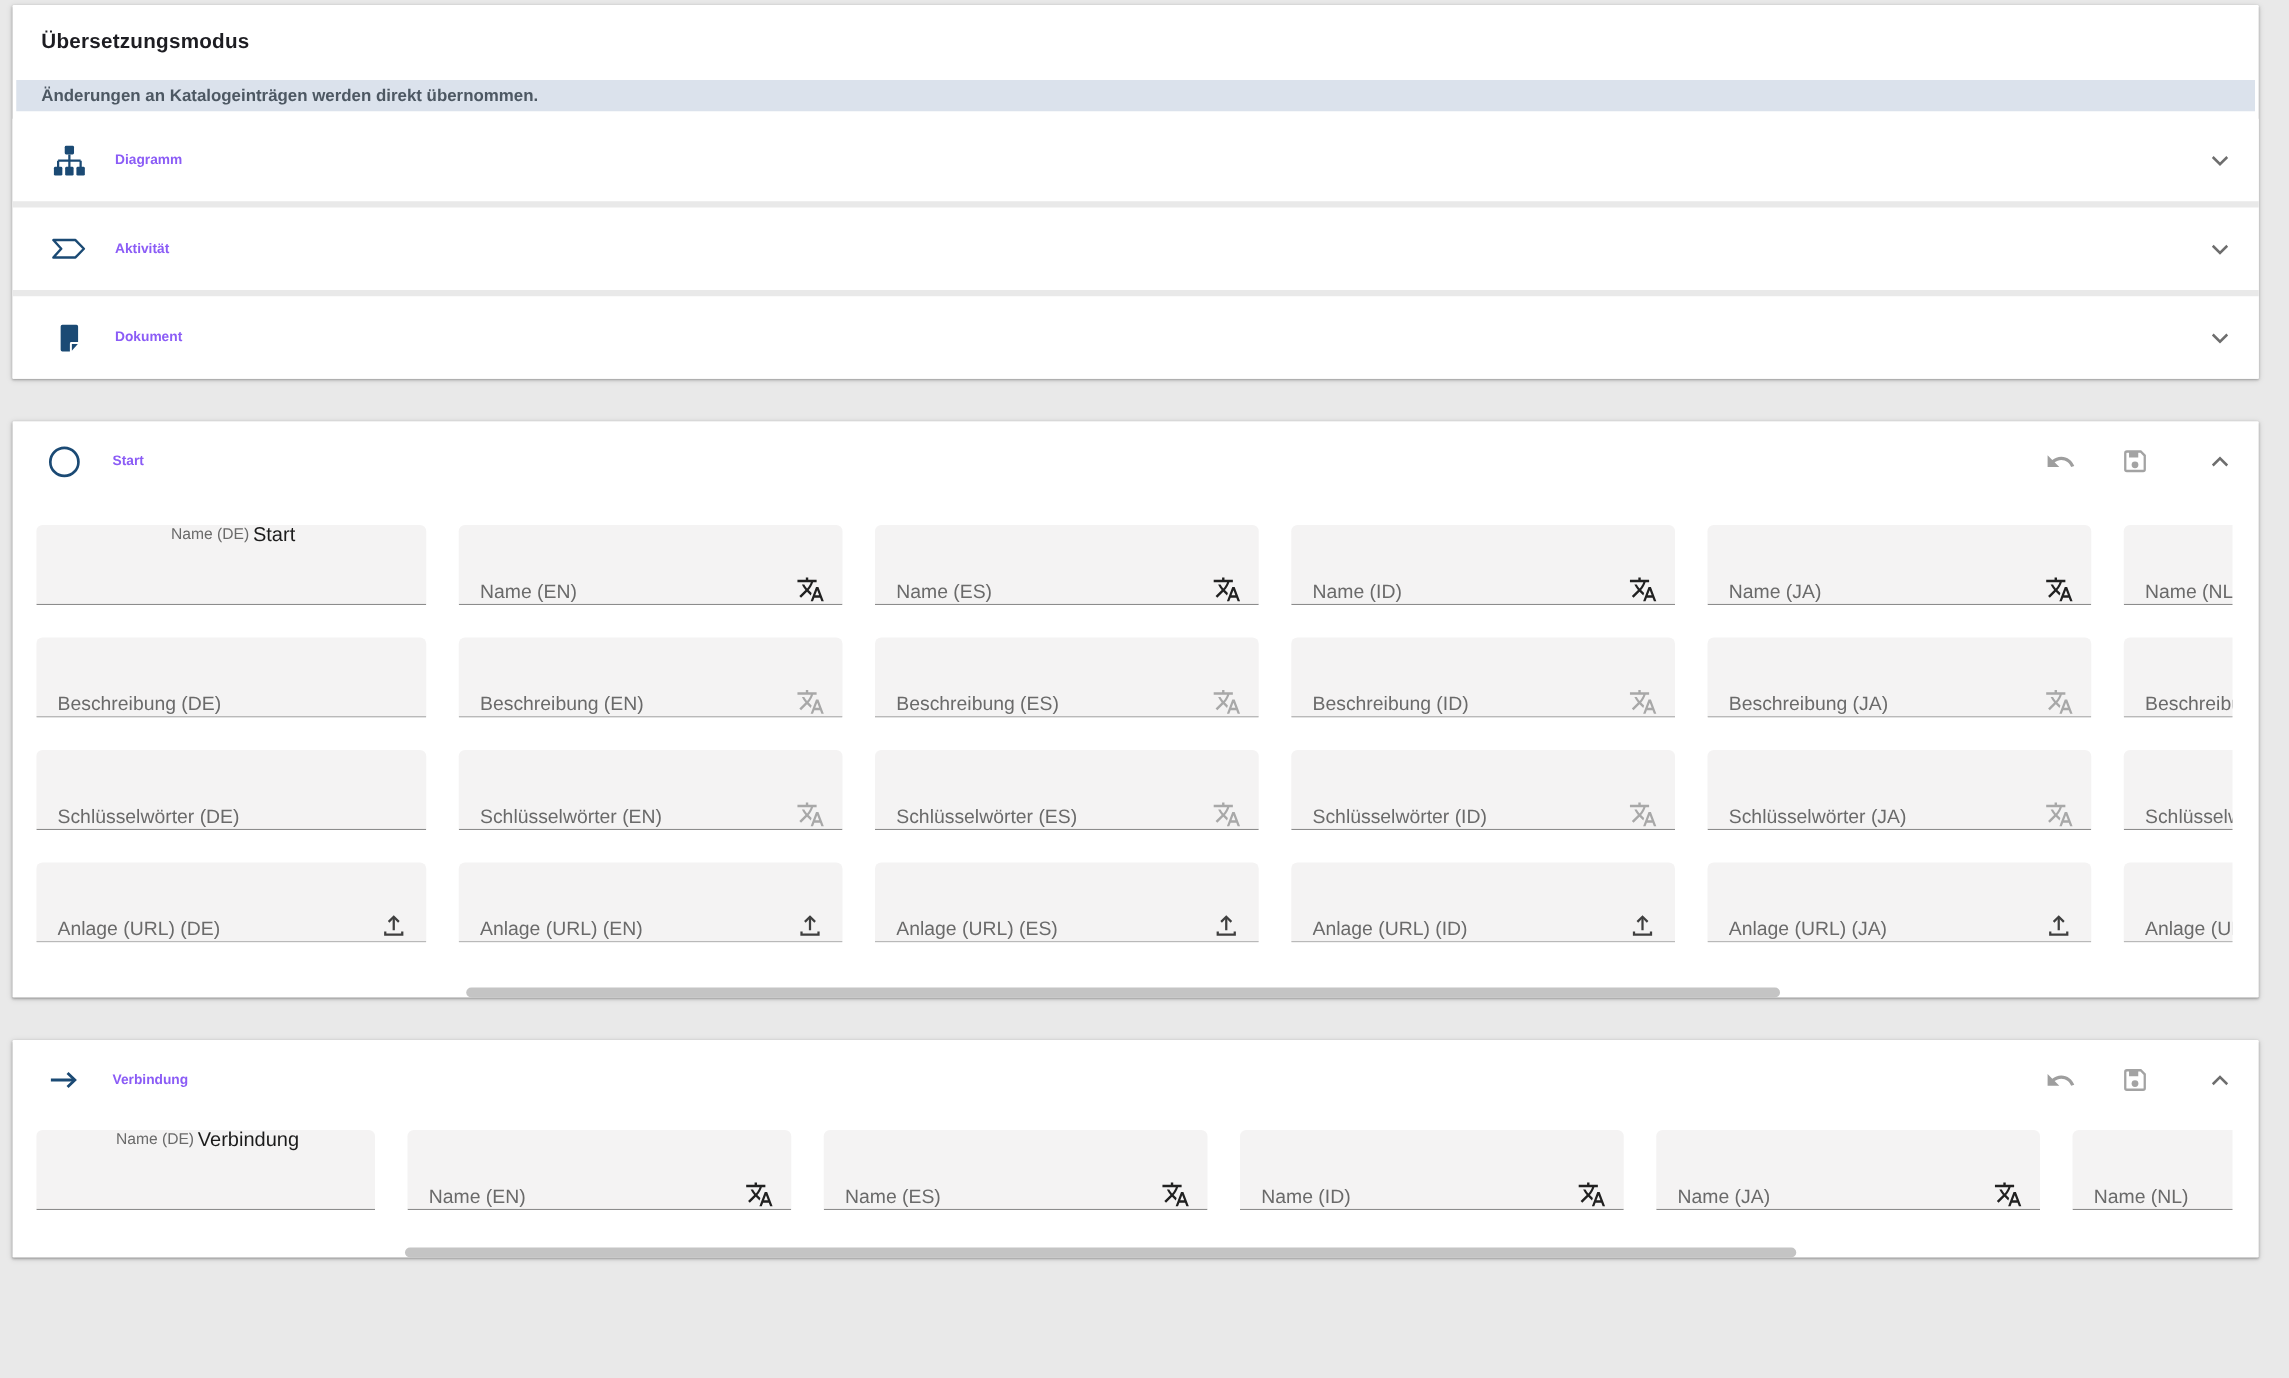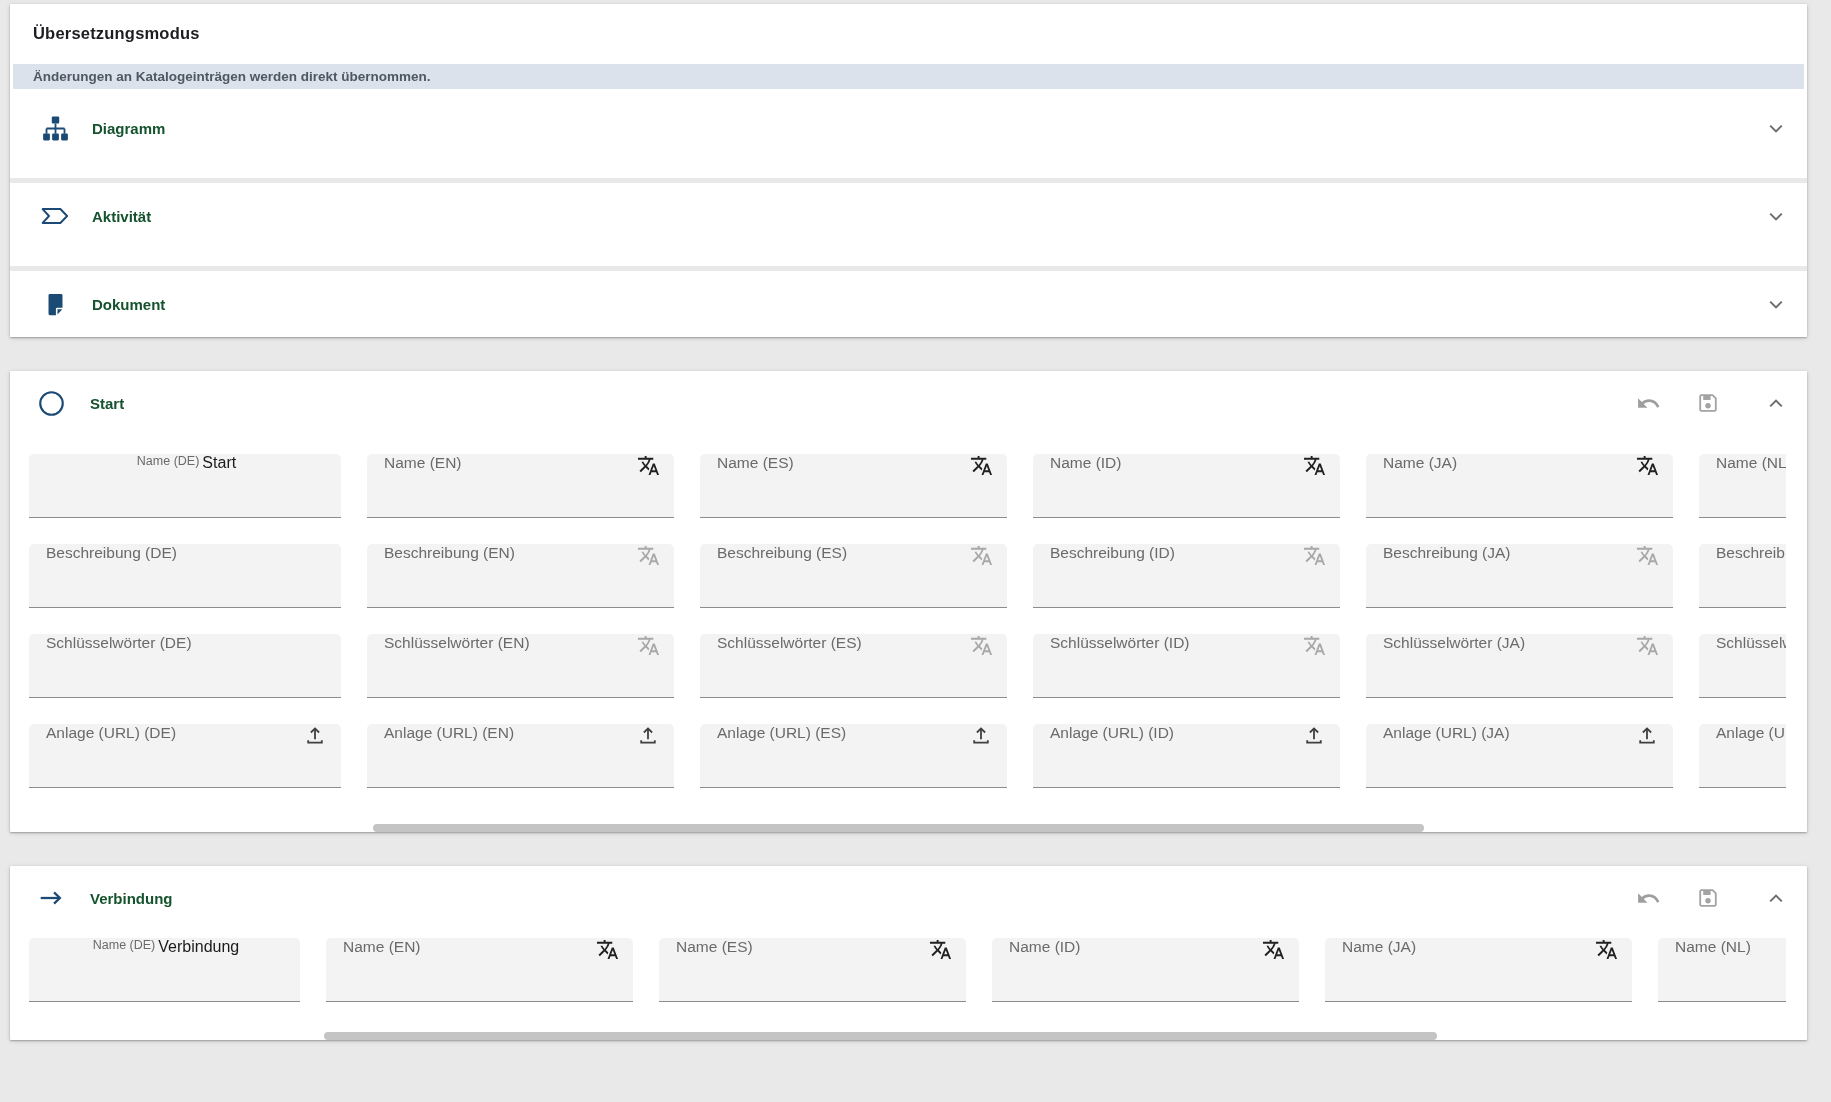--- a/index.html
+++ b/index.html
@@ -28,44 +28,44 @@
   .titlebar .c-exit{color:#141414;margin-left:34px;}
   .banner{
     height:25px;margin:2px 3px 6px 3px;background:#dbe2ec;
     display:flex;align-items:center;padding-left:20px;
   }
   .banner span{font-size:13.5px;font-weight:700;color:#4d5863;}
   .panel-row{
     height:66px;display:flex;align-items:center;padding:0 18px 0 30px;
     background:#fff;cursor:pointer;
   }
-  .panel-row + .panel-row{border-top:5px solid #e9e9e9;margin-top:17px;}
+  .panel-row + .panel-row{border-top:5px solid #e9e9e9;}
   .row-icon{width:30px;color:#1b4a74;}
-  .row-label{margin-left:22px;font-size:15px;font-weight:600;color:#14532d;}
+  .row-label{margin-left:22px;font-size:11px;font-weight:600;color:#8b5cf6;}
   .c-chev{color:#6e6e6e;}
 
   
   .section-card{margin-top:34px;}
   .section-header{height:64px;display:flex;align-items:center;padding:0 18px 0 27px;}
   .section-header .row-icon{width:28px;}
   .section-header .row-label{margin-left:25px;}
   .section-header .c-undo{color:#9e9e9e;margin-left:0;}
   .section-header .c-save{color:#a3a3a3;margin-left:32px;}
   .section-header .c-chev{margin-left:41px;}
 
   .fields-area{overflow:hidden;}
   .sec-start .fields-area{margin:19px 21px 0 19px;}
   .sec-verbindung .fields-area{margin:8px 21px 0 19px;}
   .frow{display:flex;gap:26px;margin-bottom:26px;flex-wrap:nowrap;width:max-content;}
   .frow:last-child{margin-bottom:0;}
   .field{
     width:307px;height:64px;flex:none;box-sizing:border-box;
     background:#f4f3f3;border-bottom:1px solid #8c8c8c;
     border-radius:5px 5px 0 0;
-    display:flex;align-items:flex-start;padding:0 14px 0 17px;
+    display:flex;align-items:flex-end;padding:0 14px 0 17px;
     cursor:text;position:relative;overflow:hidden;
   }
   .sec-start .frow > .field:first-child{width:312px;}
   .sec-verbindung .frow > .field:first-child{width:271px;}
   .flabel{font-size:15.5px;color:#6a6a6a;white-space:nowrap;overflow:hidden;}
   .field .ficon{margin-left:auto;cursor:pointer;}
   .tone-dark{color:#212121;}
   .tone-gray{color:#a8a8a8;}
   .tone-upload{color:#3f3f3f;}
   .field.filled{align-items:flex-start;justify-content:center;gap:3px;}

